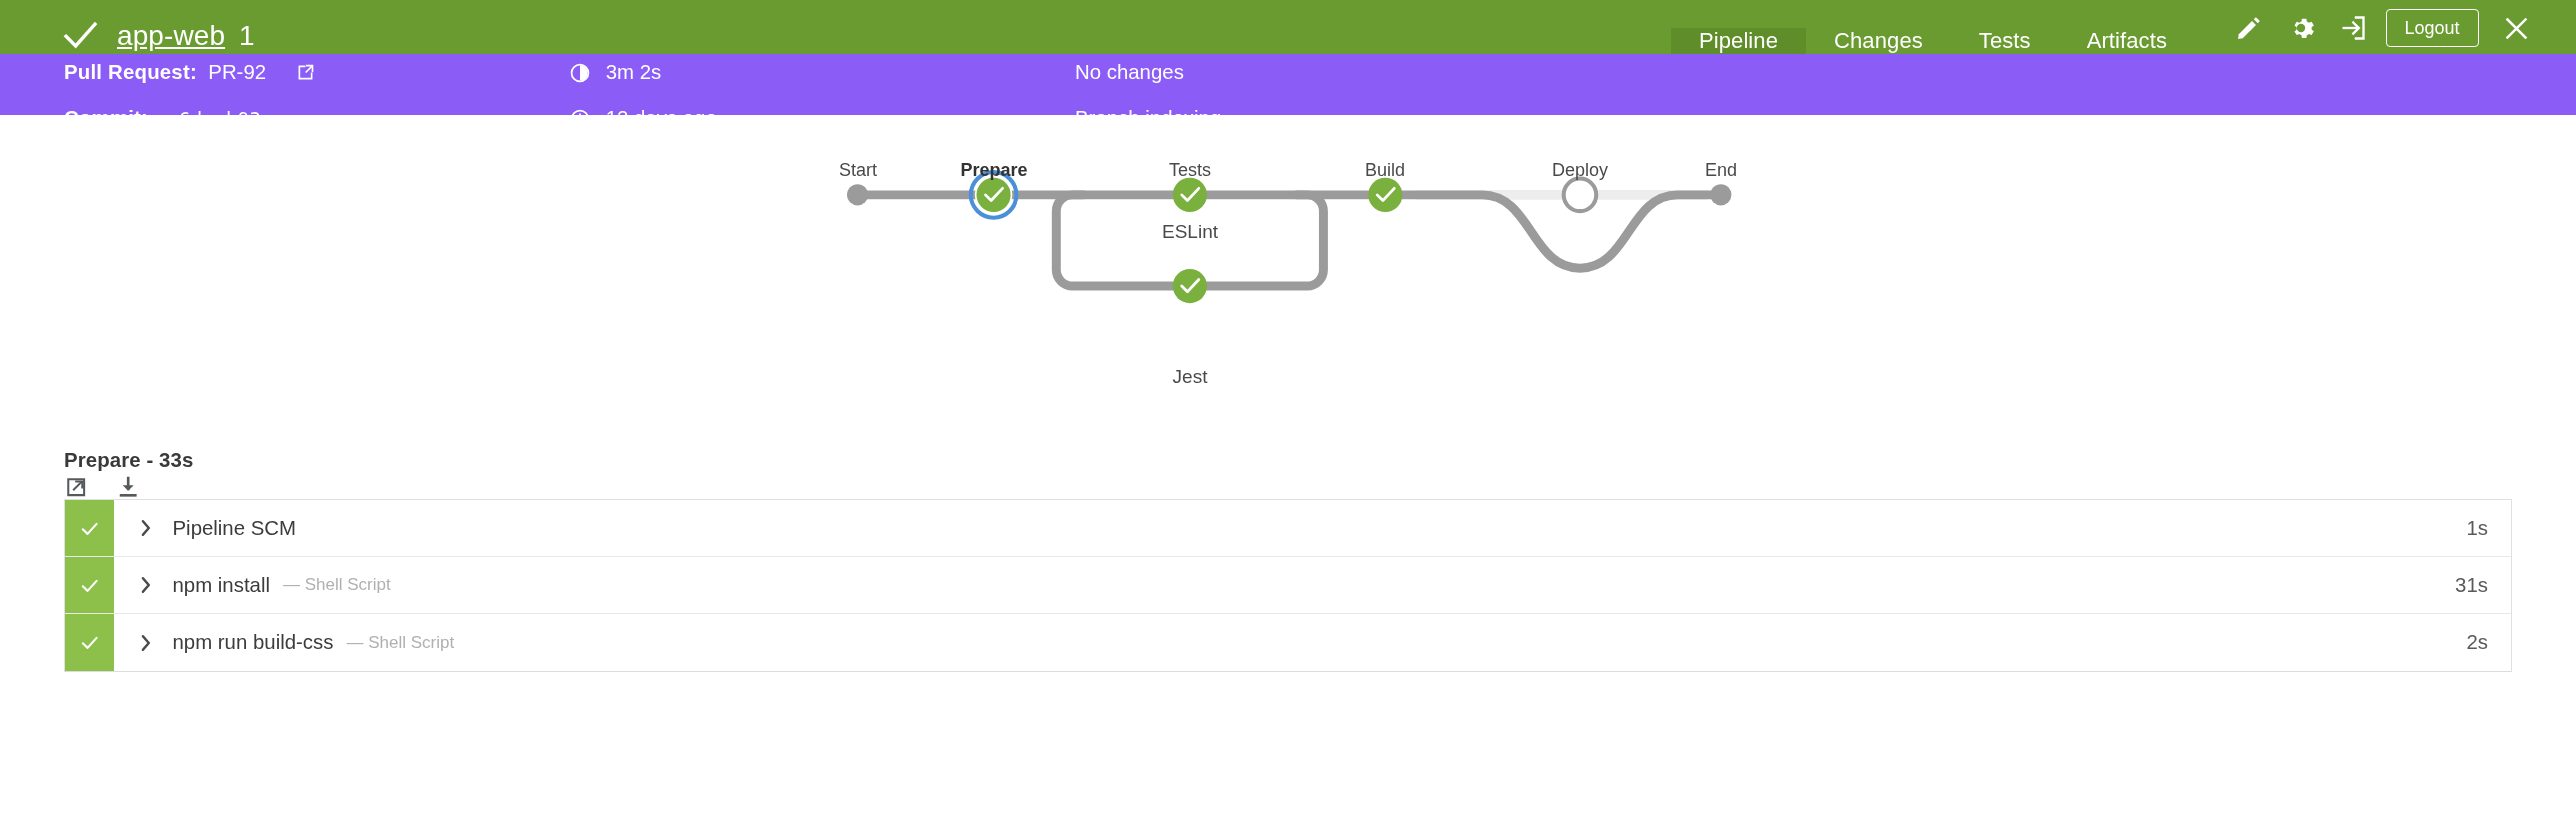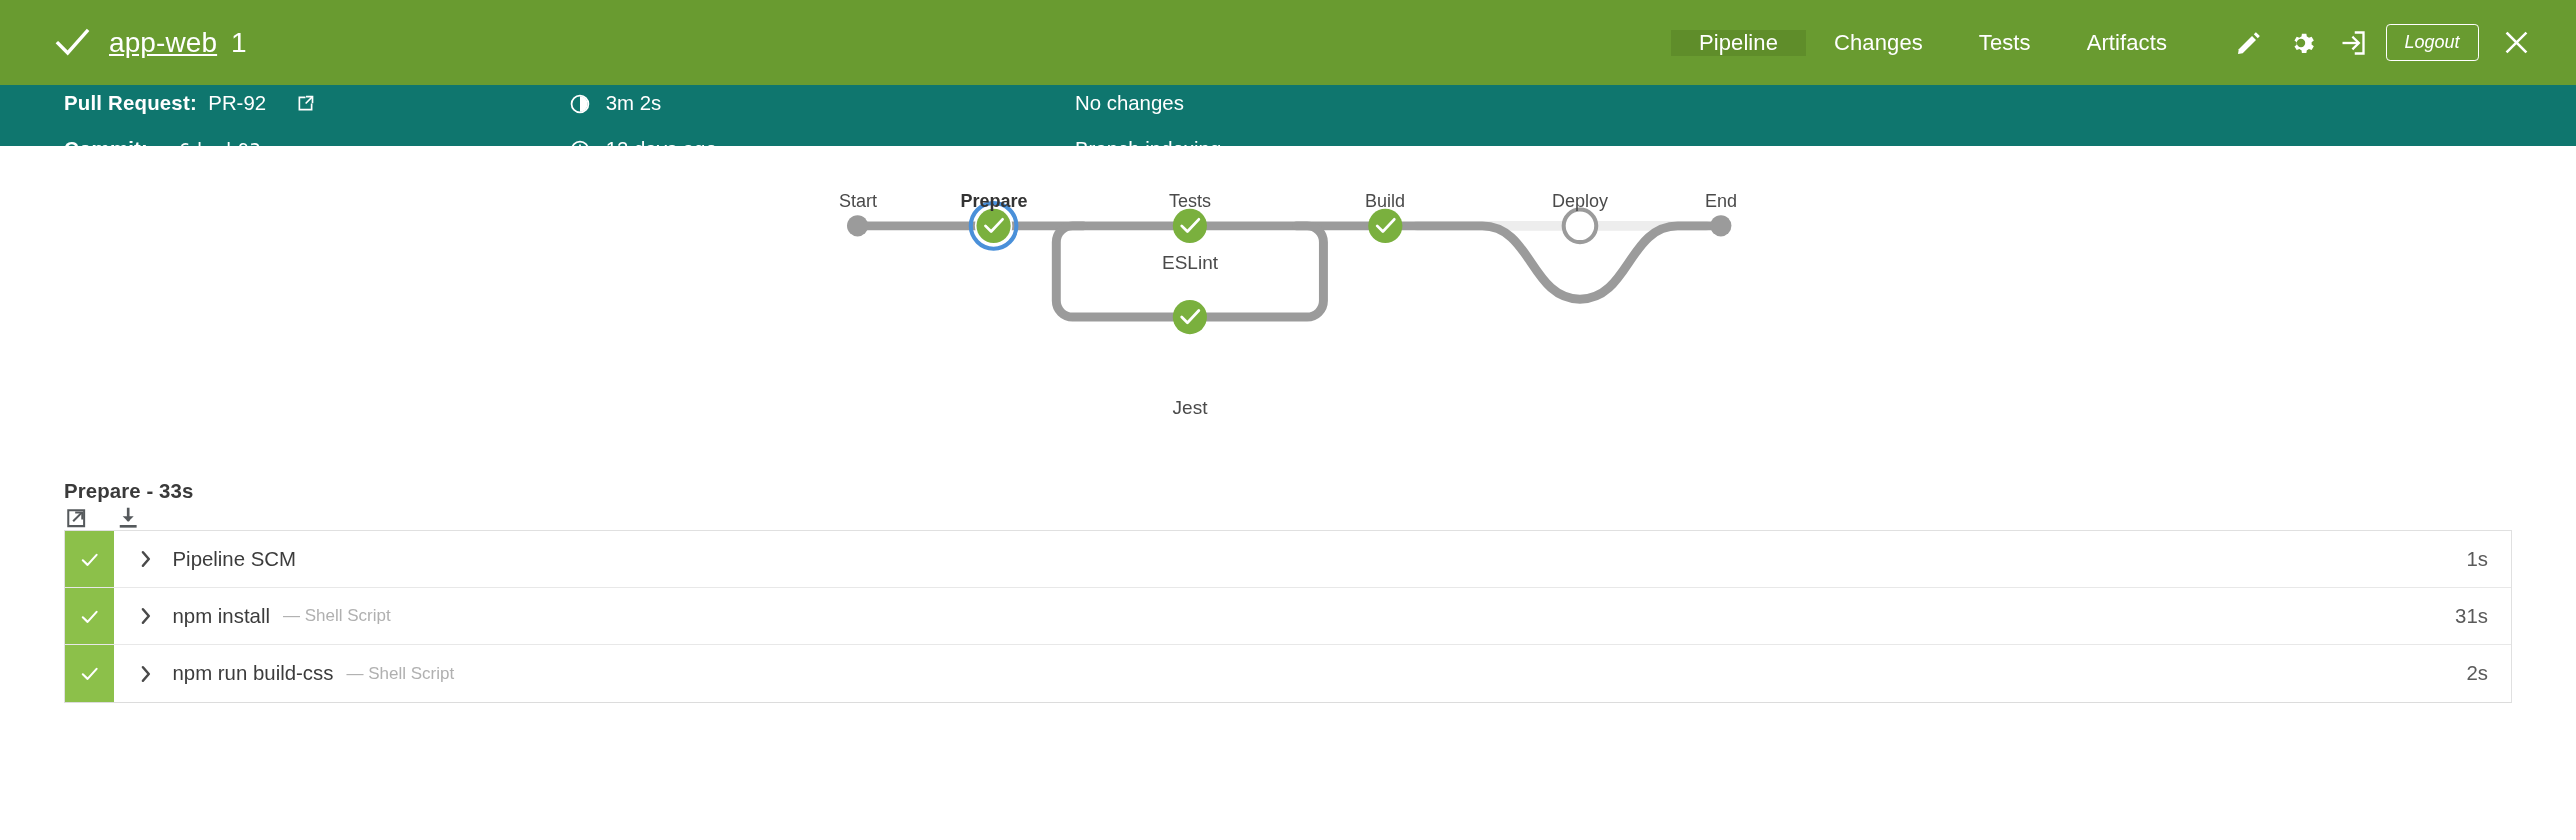--- a/index.html
+++ b/index.html
@@ -7,24 +7,25 @@
     width: 2576px;
     height: 840px;
     background: #ffffff;
     font-family: "Liberation Sans", sans-serif;
     overflow: hidden;
   }
 
   
   .header {
     position: relative;
-    height: 85px;
+    height: 54px;
     background: #699b30;
     display: flex;
-    align-items: center;
+    align-items: flex-end;
+    padding-left: 8px;
   }
   .header-left {
     display: flex;
     align-items: center;
     padding-left: 54px;
     gap: 18px;
     flex: 0 0 auto;
   }
   .result-check {
     width: 37px; height: 37px;
@@ -68,21 +69,20 @@
   }
   .tab.active { background: #5f8d2a; }
 
   .header-actions {
     display: flex;
     align-items: center;
     gap: 0px;
     padding-left: 28px;
     padding-right: 34px;
     flex: 0 0 auto;
-    font-style: italic;
   }
   .hicon {
     width: 52px;
     height: 52px;
     display: flex;
     align-items: center;
     justify-content: center;
     cursor: pointer;
   }
   .hicon svg { display: block; }
@@ -94,21 +94,21 @@
     padding: 8.1px 18px 9px;
     margin: 0 11.4px 0 6.5px;
     cursor: pointer;
     line-height: 1;
     white-space: nowrap;
   }
 
   
   .metabar {
     height: 61px;
-    background: #0f766e;
+    background: #8b5cf6;
     color: #ffffff;
     position: relative;
     font-size: 20.4px;
   }
   .meta-row {
     position: absolute;
     display: flex;
     align-items: center;
     height: 29px;
   }

